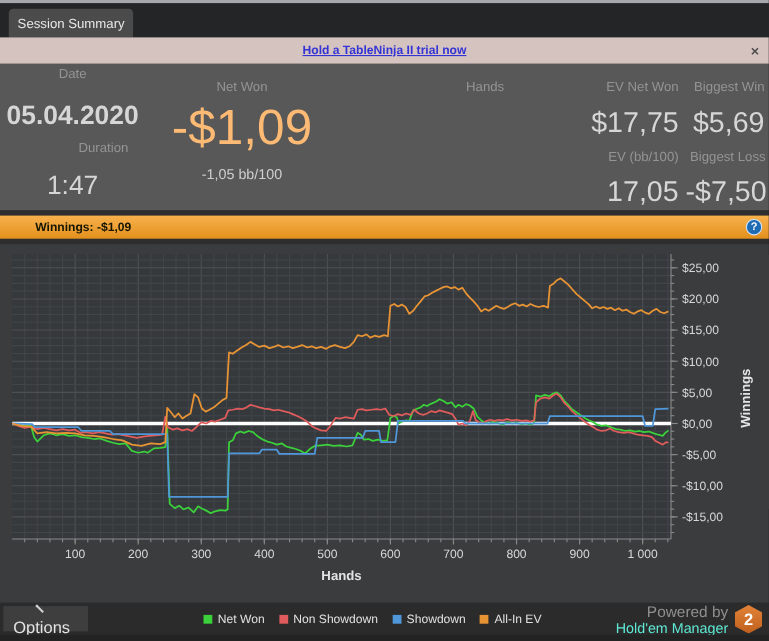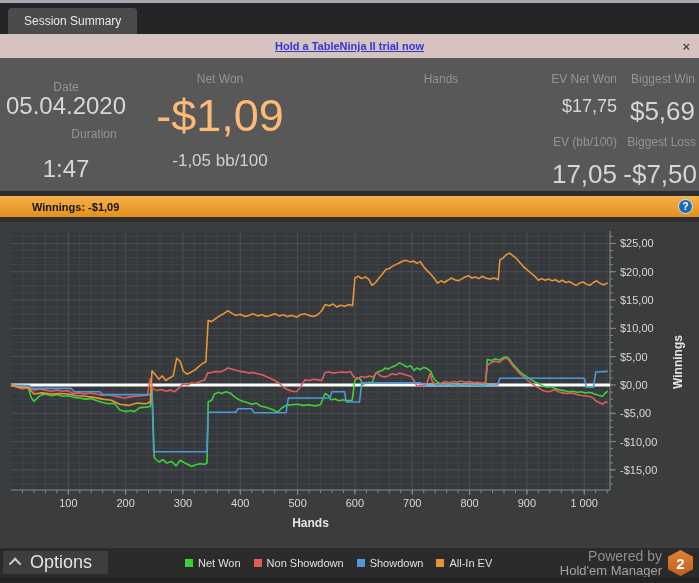--- a/index.html
+++ b/index.html
@@ -1,42 +1,42 @@
 <!DOCTYPE html>
 <html><head>
 <meta charset="utf-8">
 <style>
   html,body{margin:0;padding:0;background:#1d1d1d;font-family:"Liberation Sans",sans-serif;}
   .window{position:relative;width:699px;height:583px;background:#2e2e2e;overflow:hidden;}
 
   .top-strip{position:absolute;top:0;left:0;right:0;height:3px;background:#a7a7b0;}
   .tab-bar{position:absolute;top:3px;left:0;right:0;height:31px;background:#232527;}
   .tab{position:absolute;left:8px;top:5px;height:26px;background:#4b4b4b;border-radius:4px 4px 0 0;
-       color:#e8e8e8;font-size:12px;display:flex;align-items:center;padding:0 16px;cursor:pointer;}
+       color:#e8e8e8;font-size:12px;display:flex;align-items:center;padding:0 8px;cursor:pointer;}
 
   .banner{position:absolute;top:34px;left:0;right:0;height:24px;background:#d5c3bf;
           display:flex;align-items:center;justify-content:center;}
   .banner .trial-link{color:#3434d6;font-size:11px;font-weight:bold;text-decoration:underline;cursor:pointer;}
   .banner-close{position:absolute;right:9px;top:50%;transform:translateY(-50%);color:#4d4d4d;
                 font-size:13px;font-weight:bold;cursor:pointer;line-height:1;}
 
   .stats{position:absolute;top:58px;left:0;right:0;height:133px;background:#585858;}
   .stat-label{position:absolute;color:#949494;font-size:12px;}
   .stat-value{position:absolute;color:#d6d6d6;}
-  .date-l{top:22px;left:0;width:132px;text-align:center;}
-  .date-v{top:34px;left:0;width:132px;text-align:center;font-size:24px;}
+  .date-l{top:2px;left:0;width:132px;text-align:center;}
+  .date-v{top:34px;left:0;width:132px;text-align:center;font-size:24px;font-weight:bold;}
   .dur-l{top:69px;left:0;width:132px;text-align:center;padding-left:28px;}
   .dur-v{top:97px;left:0;width:132px;text-align:center;font-size:24px;}
   .nw-l{top:14px;left:138px;width:164px;text-align:center;}
   .nw-v{top:32px;left:138px;width:164px;text-align:center;font-size:45px;color:#fdba74;}
-  .nw-bb{top:93px;left:138px;width:164px;text-align:center;font-size:17px;color:#cfcfcf;}
+  .nw-bb{top:93px;left:138px;width:164px;text-align:center;font-size:13px;color:#cfcfcf;}
   .hands-l{top:14px;left:375px;width:132px;text-align:center;}
   .hands-v{top:32px;left:375px;width:132px;text-align:center;font-size:45px;}
   .evnw-l{top:14px;right:82px;}
-  .evnw-v{top:38px;right:82px;font-size:18px;}
+  .evnw-v{top:38px;right:82px;font-size:26px;}
   .evbb-l{top:77px;right:82px;}
   .evbb-v{top:101px;right:82px;font-size:26px;}
   .bw-l{top:14px;right:4px;}
   .bw-v{top:38px;right:4px;font-size:26px;}
   .bl-l{top:77px;right:3px;}
   .bl-v{top:101px;right:2px;font-size:26px;}
 
   .winbar{position:absolute;top:196px;left:0;right:0;height:21px;
           background:linear-gradient(#f8b14d,#e2901c);display:flex;align-items:center;
           padding:0 6px;box-sizing:border-box;cursor:pointer;}
@@ -47,30 +47,30 @@
 
   .chart-panel{position:absolute;top:222px;left:0;right:0;height:326px;background:#3a3c3e;}
   .chart-panel svg{position:absolute;top:0;left:0;}
   .x-title{position:absolute;top:294px;left:11px;width:599px;text-align:center;
            color:#e4e4e4;font-size:12px;font-weight:bold;}
   .y-title{position:absolute;left:678px;top:140px;transform:translate(-50%,-50%) rotate(-90deg);
            color:#e4e4e4;font-size:12px;font-weight:bold;white-space:nowrap;}
 
   .footer{position:absolute;top:548px;left:0;right:0;height:29px;background:#2b2b2b;}
   .options-btn{position:absolute;left:3px;top:3px;height:23px;background:#3e3e3e;color:#e3e3e3;
-               font-size:18px;display:flex;align-items:center;gap:9px;padding:0 16px 0 9px;cursor:pointer;}
+               font-size:15px;display:flex;align-items:center;gap:9px;padding:0 16px 0 9px;cursor:pointer;flex-direction:column;}
   .chevron-up{width:7px;height:7px;border-top:2px solid #cfcfcf;border-left:2px solid #cfcfcf;
               transform:rotate(45deg) translateY(2px);}
   .legend{position:absolute;left:185px;top:0;height:100%;display:flex;align-items:center;gap:13px;}
   .legend-item{display:flex;align-items:center;gap:5px;cursor:pointer;}
   .legend-swatch{width:8px;height:8px;display:inline-block;}
   .legend-label{color:#e0e0e0;font-size:11px;}
   .powered{position:absolute;right:37px;top:1px;text-align:right;line-height:1.1;}
   .powered-by{color:#8f8f8f;font-size:14px;}
-  .brand-name{color:#a3a3a3;font-size:13px;}
+  .brand-name{color:#5eead4;font-size:13px;}
   .brand-badge{position:absolute;right:6px;top:2px;width:25px;height:26px;
                background:linear-gradient(#e28338,#bf5f1d);
                clip-path:polygon(50% 0,100% 26%,100% 74%,50% 100%,0 74%,0 26%);
                color:#fff;font-weight:bold;font-size:15px;display:flex;align-items:center;justify-content:center;}
   .bottom-strip{position:absolute;top:577px;left:0;right:0;height:6px;background:#232323;}
 </style>
 </head>
 <body>
 
 <div class="window">

